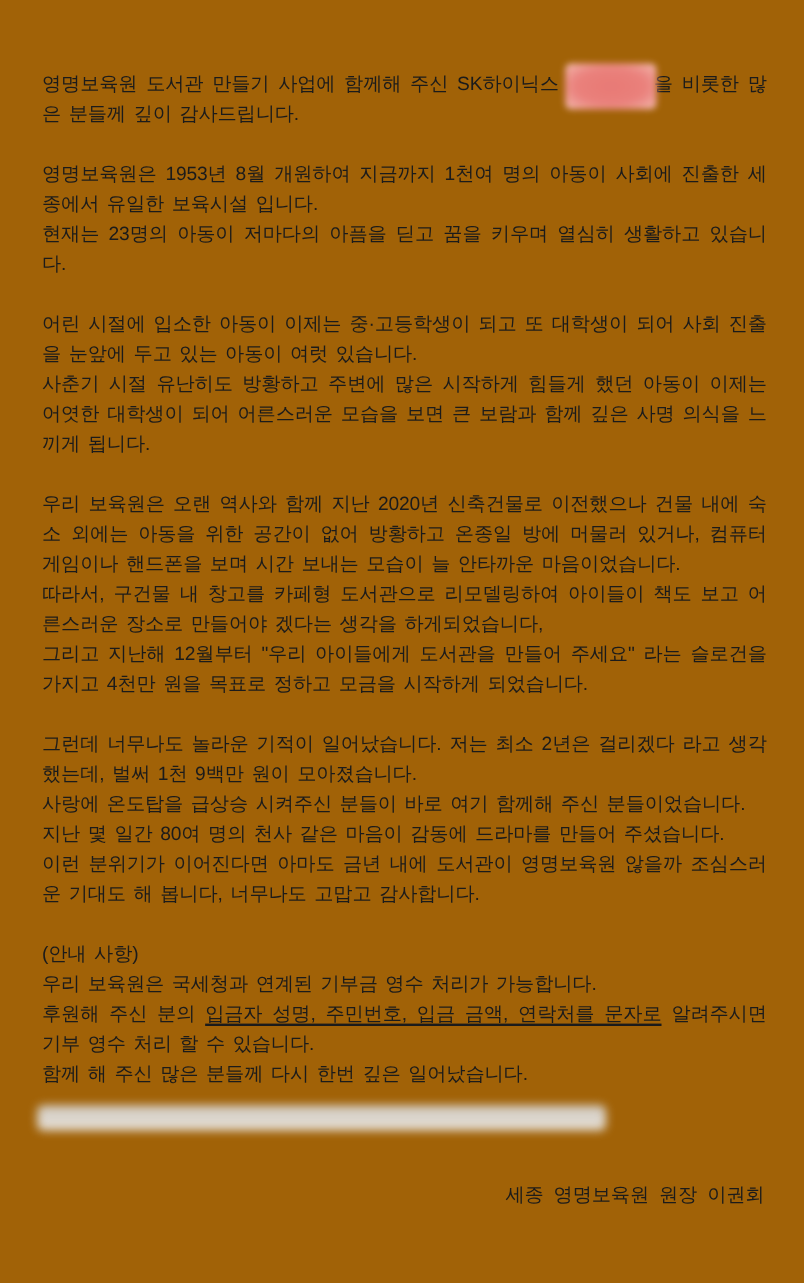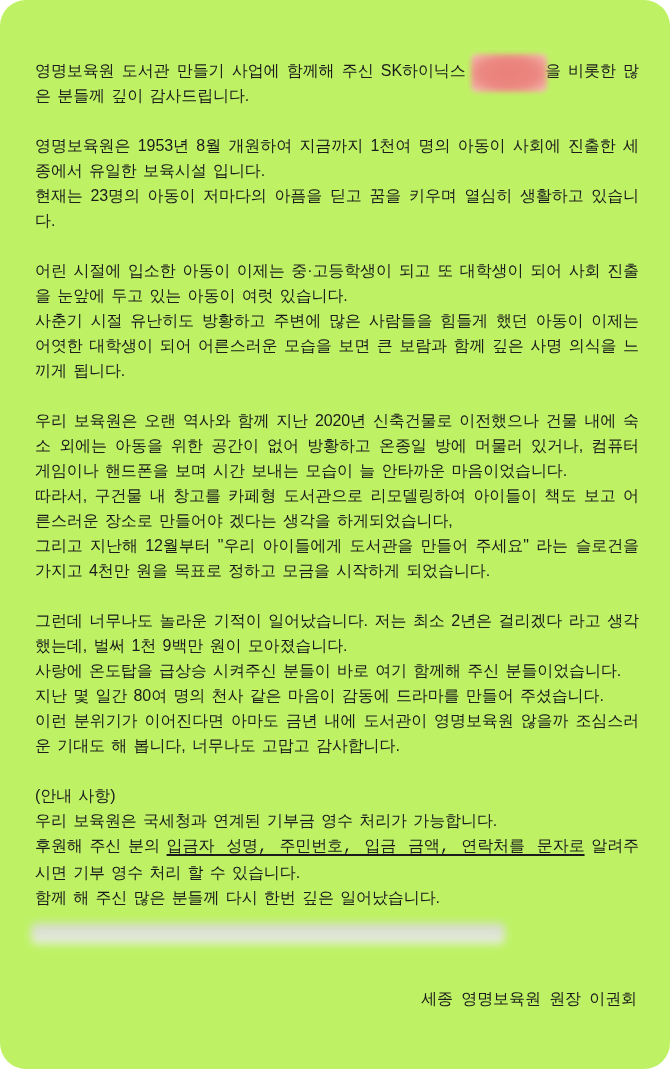--- a/index.html
+++ b/index.html
@@ -1,25 +1,24 @@
 <!DOCTYPE html>
 <html><head>
 <meta charset="utf-8">
 <style>
   html, body { margin: 0; padding: 0; background: #ffffff; }
 
   .page {
     position: relative;
     width: 670px;
     height: 1069px;
-    background: #bef264;
+    background: #a16207;
     overflow: hidden;
     font-family: "Liberation Sans", sans-serif;
     color: #1b1b1b;
-    border-radius: 26px;
   }
 
   .doc {
     position: absolute;
     top: 58px;
     left: 35px;
     width: 604px;
     font-size: 16px;
     line-height: 25px;
     font-weight: 500;
@@ -54,21 +53,20 @@
     border-radius: 5px;
     background: radial-gradient(ellipse at center, #ec7b7b 0%, #ee8383 55%, #f6aba7 85%, #fbd4d1 100%);
     filter: blur(2.5px);
     opacity: 0.95;
   }
 
   .u {
     text-decoration: underline;
     text-decoration-thickness: 1.5px;
     text-underline-offset: 3px;
-    font-family: Liberation Mono, monospace;
   }
 
   
   .stamp-band {
     width: 474px;
     height: 21px;
     margin: 13px 0 0 -4px;
     border-radius: 5px;
     background: linear-gradient(180deg, #d7d7d7 0%, #e2e2e2 55%, #f0f0f0 100%);
     filter: blur(4px);
@@ -92,21 +90,21 @@
       <p class="sent"><span>영명보육원 도서관 만들기 사업에 함께해 주신 SK하이닉스</span> <span class="redact-pink"></span><span>을 비롯한 많은 분들께 깊이 감사드립니다.</span></p>
     </div>
 
     <div class="para">
       <p class="sent">영명보육원은 1953년 8월 개원하여 지금까지 1천여 명의 아동이 사회에 진출한 세종에서 유일한 보육시설 입니다.</p>
       <p class="sent">현재는 23명의 아동이 저마다의 아픔을 딛고 꿈을 키우며 열심히 생활하고 있습니다.</p>
     </div>
 
     <div class="para">
       <p class="sent">어린 시절에 입소한 아동이 이제는 중·고등학생이 되고 또 대학생이 되어 사회 진출을 눈앞에 두고 있는 아동이 여럿 있습니다.</p>
-      <p class="sent">사춘기 시절 유난히도 방황하고 주변에 많은 사람들을 힘들게 했던 아동이 이제는 어엿한 대학생이 되어 어른스러운 모습을 보면 큰 보람과 함께 깊은 사명 의식을 느끼게 됩니다.</p>
+      <p class="sent">사춘기 시절 유난히도 방황하고 주변에 많은 시작하게 힘들게 했던 아동이 이제는 어엿한 대학생이 되어 어른스러운 모습을 보면 큰 보람과 함께 깊은 사명 의식을 느끼게 됩니다.</p>
     </div>
 
     <div class="para">
       <p class="sent">우리 보육원은 오랜 역사와 함께 지난 2020년 신축건물로 이전했으나 건물 내에 숙소 외에는 아동을 위한 공간이 없어 방황하고 온종일 방에 머물러 있거나, 컴퓨터 게임이나 핸드폰을 보며 시간 보내는 모습이 늘 안타까운 마음이었습니다.</p>
       <p class="sent">따라서, 구건물 내 창고를 카페형 도서관으로 리모델링하여 아이들이 책도 보고 어른스러운 장소로 만들어야 겠다는 생각을 하게되었습니다,</p>
       <p class="sent">그리고 지난해 12월부터 "우리 아이들에게 도서관을 만들어 주세요" 라는 슬로건을 가지고 4천만 원을 목표로 정하고 모금을 시작하게 되었습니다.</p>
     </div>
 
     <div class="para">
       <p class="sent">그런데 너무나도 놀라운 기적이 일어났습니다. 저는 최소 2년은 걸리겠다 라고 생각했는데, 벌써 1천 9백만 원이 모아졌습니다.</p>

